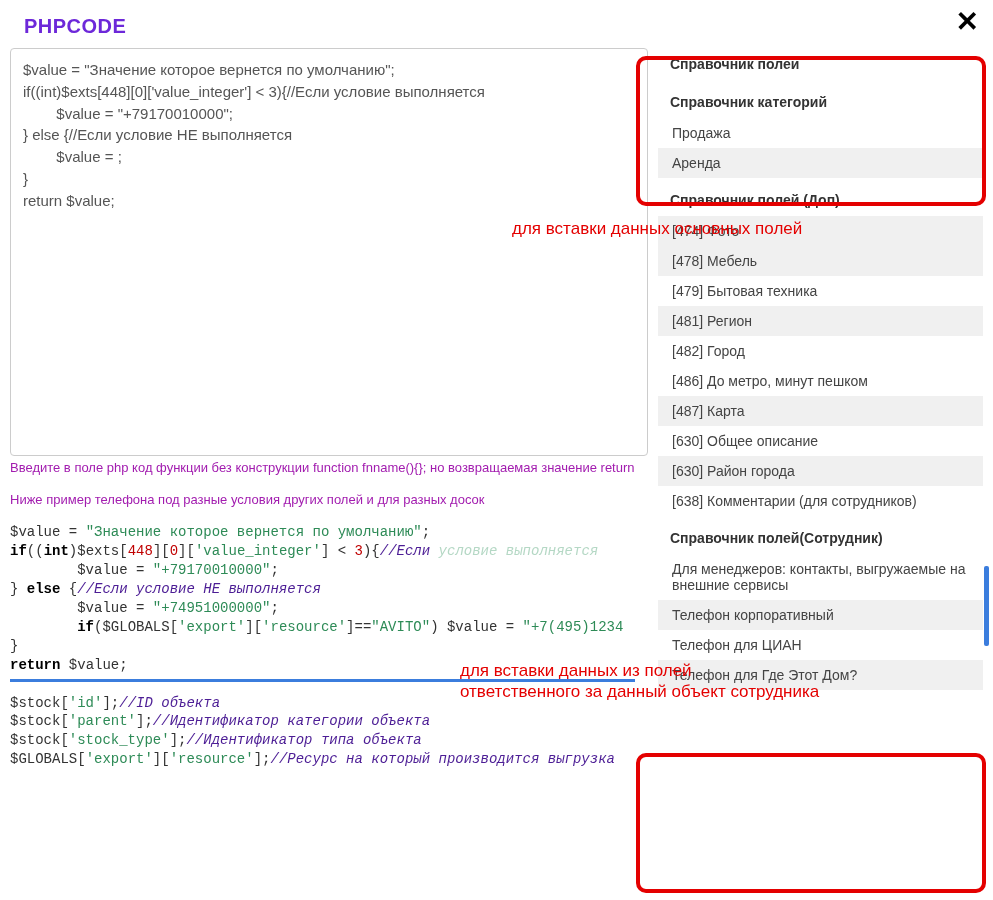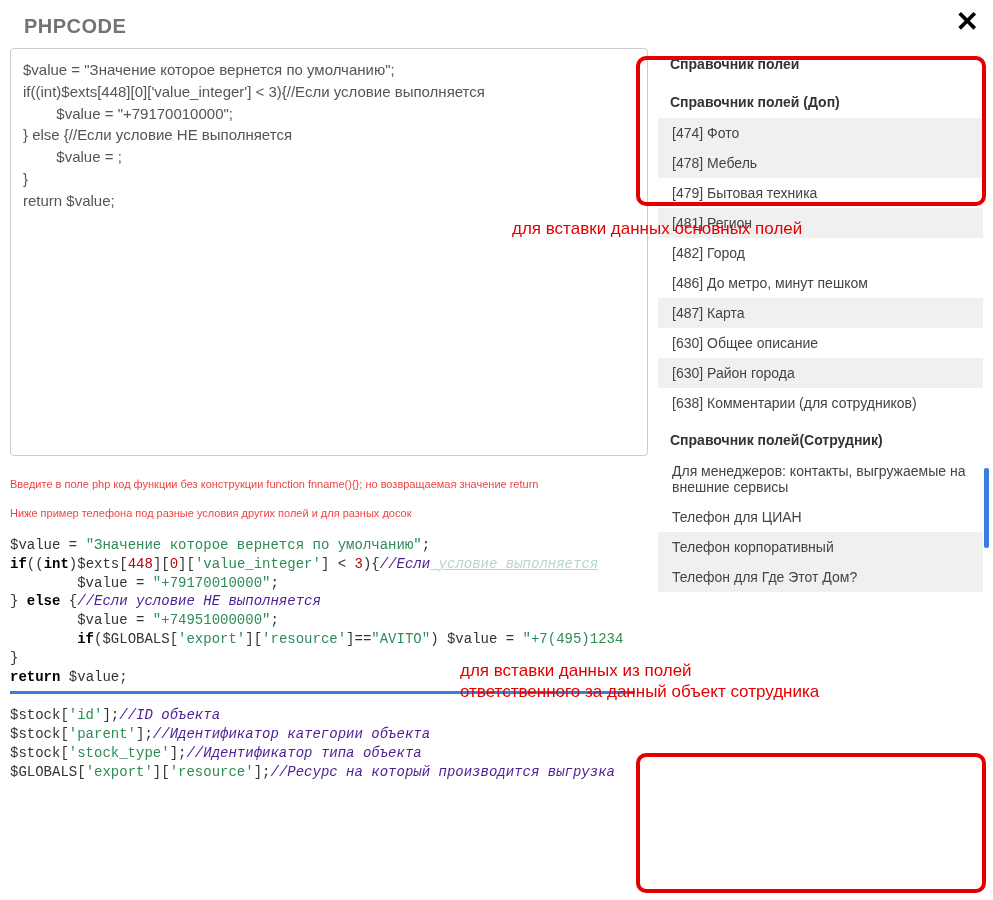--- a/index.html
+++ b/index.html
@@ -12,21 +12,21 @@
     height: 900px;
     overflow: hidden;
     position: relative;
   }
   .modal-header {
     padding: 15px 24px 10px 24px;
   }
   .modal-title {
     font-size: 20px;
     font-weight: 700;
-    color: #737373;
+    color: #6d28d9;
     letter-spacing: 0.5px;
   }
   .close-btn {
     position: absolute;
     top: 8px;
     right: 14px;
     font-size: 28px;
     font-weight: 700;
     color: #000;
     cursor: pointer;
@@ -53,39 +53,39 @@
     padding: 10px 12px;
     font-family: Arial, sans-serif;
     font-size: 15px;
     color: #555;
     line-height: 1.45;
     resize: none;
     white-space: pre;
     overflow: auto;
   }
   .help-text {
-    margin-top: 18px;
-    font-size: 11px;
-    color: #ef4444;
+    margin-top: 0;
+    font-size: 13px;
+    color: #a21caf;
     line-height: 1.4;
   }
   .help-text p { margin-bottom: 14px; }
   .code-sample {
     font-family: "Courier New", monospace;
     font-size: 14px;
     white-space: pre;
     line-height: 1.35;
     color: #333;
     margin-bottom: 4px;
   }
   .code-sample .kw { color: #000; font-weight: 700; }
   .code-sample .num { color: #c00000; }
   .code-sample .str { color: #2e8b57; }
   .code-sample .com { color: #4c1d95; font-style: italic; }
-  .code-sample .faint { color: #b5d8c5; font-style: italic; text-decoration: underline;}
+  .code-sample .faint { color: #b5d8c5; font-style: italic;}
   .blue-rule {
     border: none;
     border-top: 3px solid #3b7ddd;
     margin: 4px 0 12px 0;
     width: 625px;
   }
   
   .ref-container {
     position: relative;
     font-size: 14px;
@@ -173,41 +173,46 @@
 <span>$stock[</span><span class="str">'stock_type'</span><span>];</span><span class="com">//Идентификатор типа объекта</span>
 <span>$GLOBALS[</span><span class="str">'export'</span><span>][</span><span class="str">'resource'</span><span>];</span><span class="com">//Ресурс на который производится выгрузка</span></div>
 
   </div>
 
   <div class="right-col">
     <div class="ref-container">
 
       <div class="ref-header">Справочник полей</div>
 
+      <div class="ref-header ref-section-2">Справочник категорий</div>
+      <div class="ref-list">
+        <div class="ref-item">Продажа</div>
+        <div class="ref-item stripe">Аренда</div>
+      </div>
 
       <div class="ref-header ref-section-2">Справочник полей (Доп)</div>
       <div class="ref-list">
         <div class="ref-item stripe">[474] Фото</div>
         <div class="ref-item stripe">[478] Мебель</div>
         <div class="ref-item">[479] Бытовая техника</div>
         <div class="ref-item stripe">[481] Регион</div>
         <div class="ref-item">[482] Город</div>
         <div class="ref-item">[486] До метро, минут пешком</div>
         <div class="ref-item stripe">[487] Карта</div>
         <div class="ref-item">[630] Общее описание</div>
         <div class="ref-item stripe">[630] Район города</div>
         <div class="ref-item">[638] Комментарии (для сотрудников)</div>
         <div class="scroll-track"></div>
       </div>
 
       <div class="ref-header ref-section-2">Справочник полей(Сотрудник)</div>
       <div class="ref-list">
         <div class="ref-item">Для менеджеров: контакты, выгружаемые на внешние сервисы</div>
+        <div class="ref-item stripe">Телефон корпоративный</div>
         <div class="ref-item">Телефон для ЦИАН</div>
-        <div class="ref-item stripe">Телефон корпоративный</div>
         <div class="ref-item stripe">Телефон для Где Этот Дом?</div>
       </div>
 
     </div>
   </div>
 </div>
 
 <div class="red-box" style="left:636px; top:56px; width:350px; height:150px;"></div>
 <div class="red-label" style="left:512px; top:218px;">для вставки данных основных полей</div>
 

